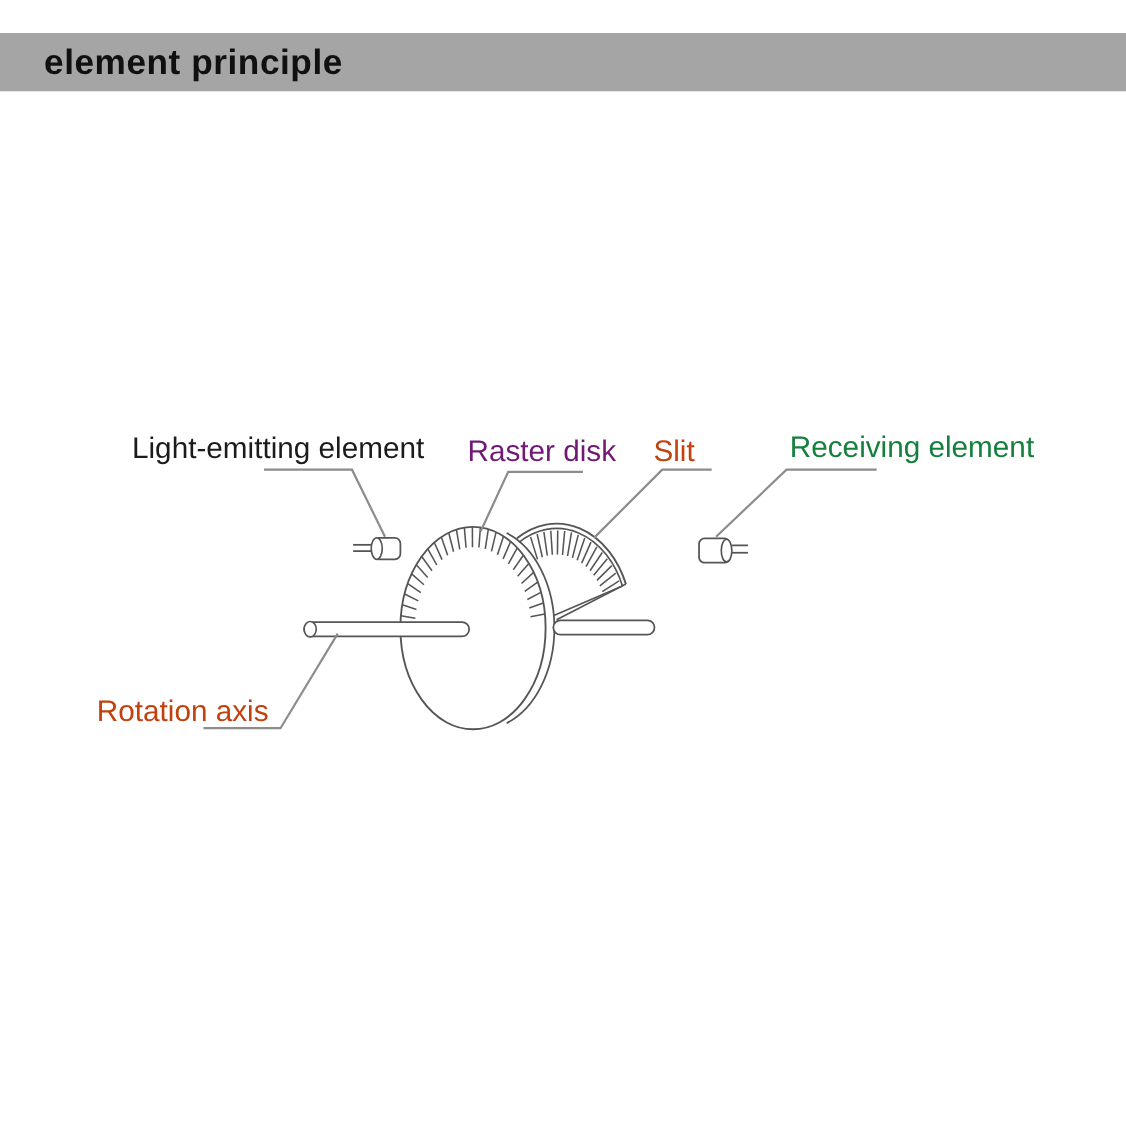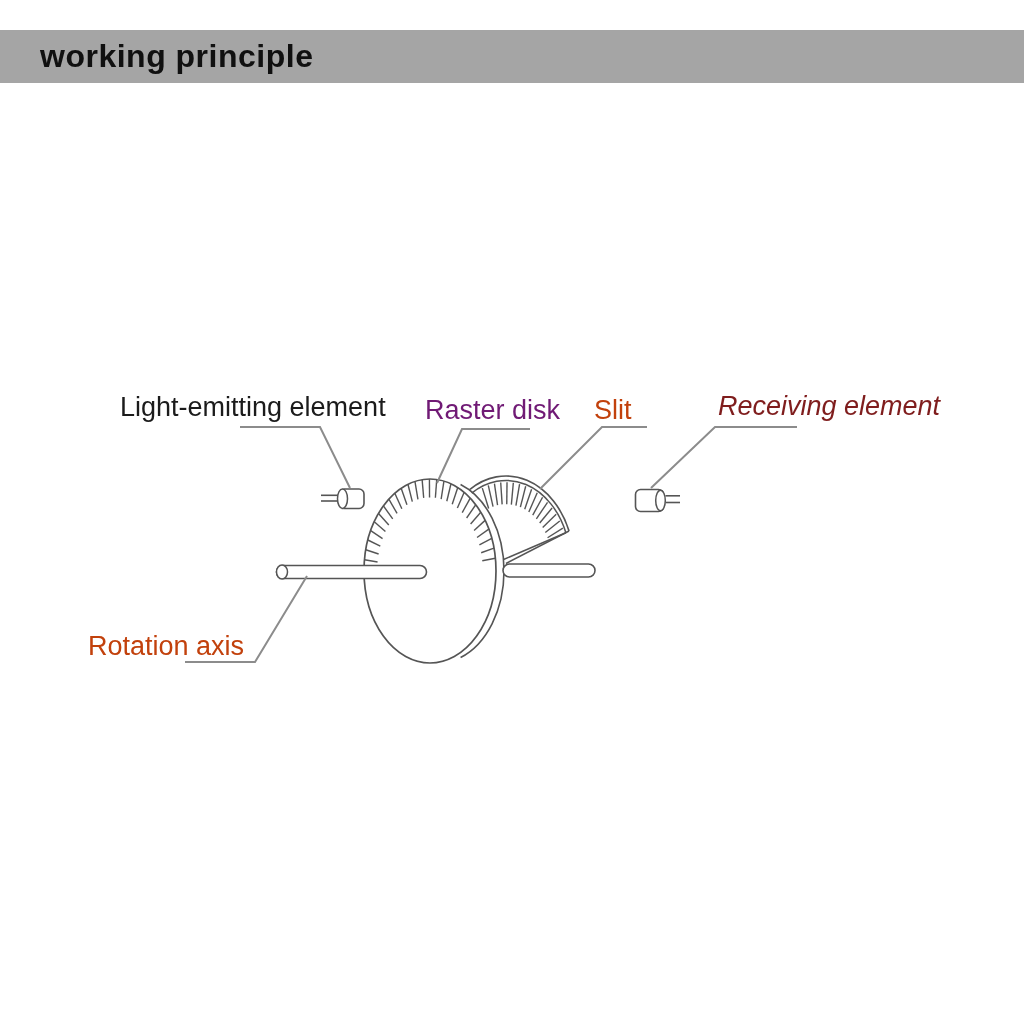--- a/index.html
+++ b/index.html
@@ -17,21 +17,21 @@
   .lbl{
     position:absolute;font-size:27px;line-height:28px;white-space:nowrap;
   }
 </style>
 </head>
 <body>
 
 <div class="page">
 
   <div class="title-bar" style="background: rgb(165, 165, 165); color: rgb(16, 16, 16);">
-    <span>working principle</span>
+    <span>element principle</span>
   </div>
 
   <div class="diagram-area">
     <svg id="diagram" width="1024" height="1024" viewBox="0 0 1024 1024">
         <g>
           <path d="M452.96549003214204 489.3717675382345 A68 88 0 0 1 552.0485021105416 531.0346197793997" fill="none" stroke="#555555" stroke-width="1.7"></path>
           <path d="M454.767215530535 493.10317916132277 A64.6 83.6 0 0 1 548.8960770050145 532.6828887904297" fill="none" stroke="#555555" stroke-width="1.5"></path>
           <line x1="489" y1="563.5" x2="552" y2="531" stroke="#555555" stroke-width="1.5"></line>
           <line x1="486.5" y1="559.5" x2="548.9" y2="532.7" stroke="#555555" stroke-width="1.5"></line>
           <line x1="465.3098790323777" y1="488.11927334225413" x2="471.6781911204482" y2="508.5173181427234" stroke="#555555" stroke-width="1.4"></line>
@@ -105,17 +105,17 @@
           <polyline points="513,429 445,429 420,483" fill="none" stroke="#8c8c8c" stroke-width="2"></polyline>
           <polyline points="630,427 585,427 523,489" fill="none" stroke="#8c8c8c" stroke-width="2"></polyline>
           <polyline points="780,427 698,427 634,488" fill="none" stroke="#8c8c8c" stroke-width="2"></polyline>
           <polyline points="168,662 238,662 290,576" fill="none" stroke="#8c8c8c" stroke-width="2"></polyline>
         </g>
       </svg>
 
     <div class="lbl" style="left: 103px; top: 393px; color: rgb(27, 27, 27);">Light-emitting element</div>
     <div class="lbl" style="left: 408px; top: 396px; color: #701a75;">Raster disk</div>
     <div class="lbl" style="left: 577px; top: 396px; color: #c2410c;">Slit</div>
-    <div class="lbl" style="left: 701px; top: 392px; color: #7f1d1d; font-style: italic;">Receiving element</div>
+    <div class="lbl" style="left: 701px; top: 392px; color: #15803d;">Receiving element</div>
     <div class="lbl" style="left: 71px; top: 632px; color: #c2410c;">Rotation axis</div>
   </div>
 
 </div>
 
 </body></html>

